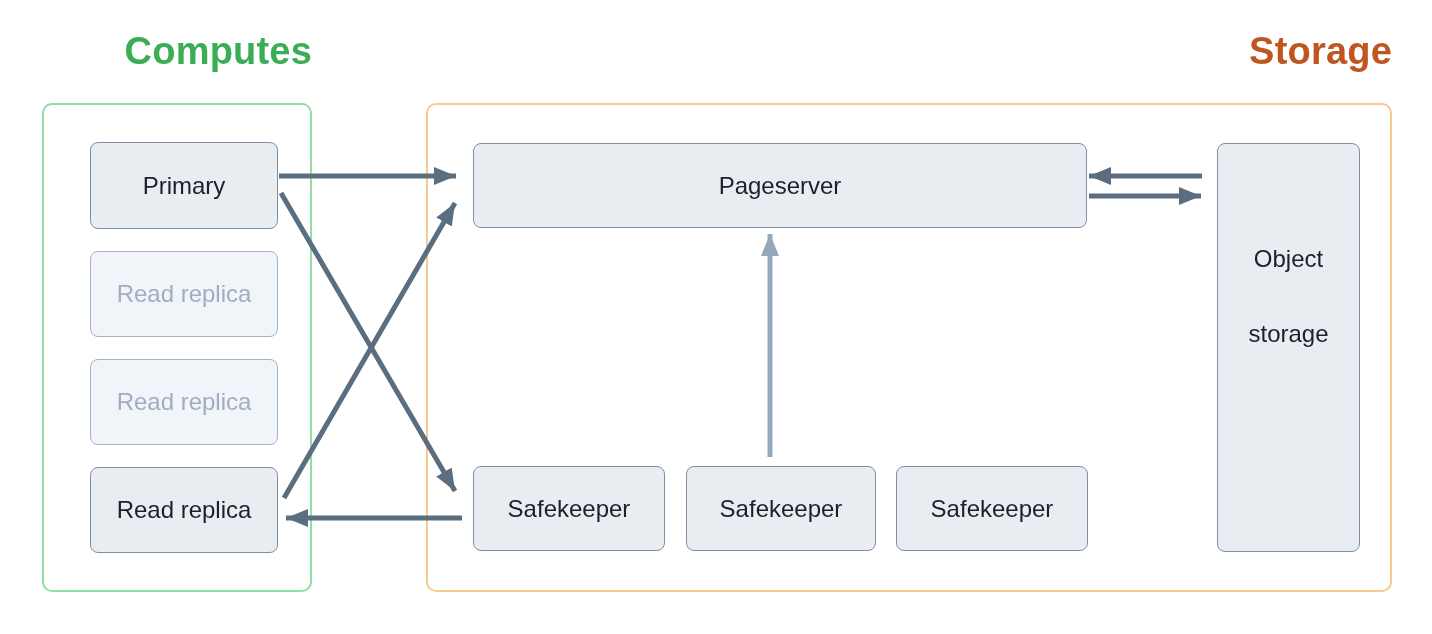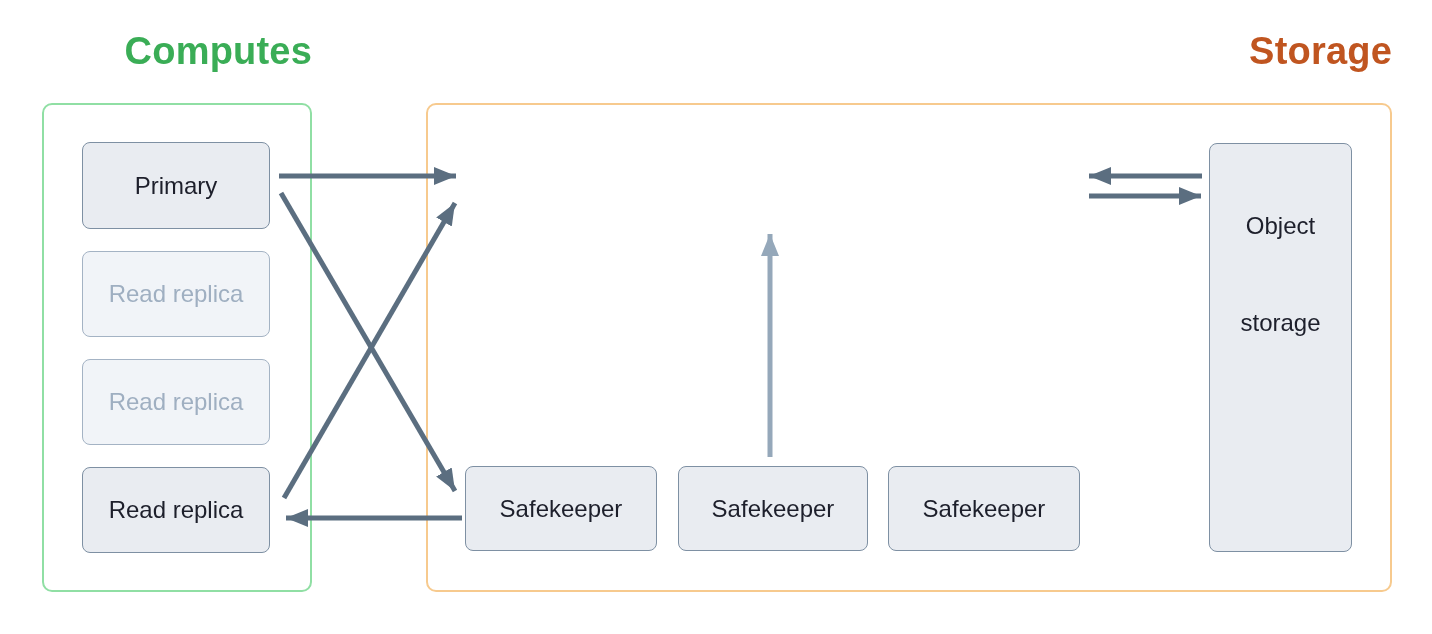--- a/index.html
+++ b/index.html
@@ -43,20 +43,21 @@
 
   .node {
     position: absolute;
     box-sizing: border-box;
     border-radius: 8px;
     display: flex;
     align-items: center;
     justify-content: center;
     font-size: 24px;
     z-index: 2;
+    margin-left: 8px;
   }
   .node.active {
     background: #e9ecf1;
     border: 1.5px solid #7e90a3;
     color: #1d1f2b;
   }
   .node.inactive {
     background: #f1f4f8;
     border: 1.5px solid #a4b3c4;
     color: #9fafc1;
@@ -69,22 +70,22 @@
 
   .node-pageserver { left: 465px; top: 143px; width: 614px; height: 85px; }
   .node-sk1        { left: 465px; top: 466px; width: 192px; height: 85px; }
   .node-sk2        { left: 678px; top: 466px; width: 190px; height: 85px; }
   .node-sk3        { left: 888px; top: 466px; width: 192px; height: 85px; }
 
   .node-objectstorage {
     left: 1209px; top: 143px; width: 143px; height: 409px;
     flex-direction: column;
     justify-content: flex-start;
-    padding-top: 68px;
-    gap: 69px;
+    padding-top: 101px;
+    gap: 47px;
     color: #232c33;
   }
 
   .edges-svg {
     position: absolute;
     left: 0; top: 0;
     width: 1432px; height: 634px;
     z-index: 3;
     pointer-events: none;
   }
@@ -116,20 +117,23 @@
   <div class="node inactive node-rr1">
     <span>Read replica</span>
   </div>
   <div class="node inactive node-rr2">
     <span>Read replica</span>
   </div>
   <div class="node active node-rr3">
     <span>Read replica</span>
   </div>
 
+  <div class="node active node-pageserver">
+    <span>Pageserver</span>
+  </div>
   <div class="node active node-sk1">
     <span>Safekeeper</span>
   </div>
   <div class="node active node-sk2">
     <span>Safekeeper</span>
   </div>
   <div class="node active node-sk3">
     <span>Safekeeper</span>
   </div>
   <div class="node active node-objectstorage">

